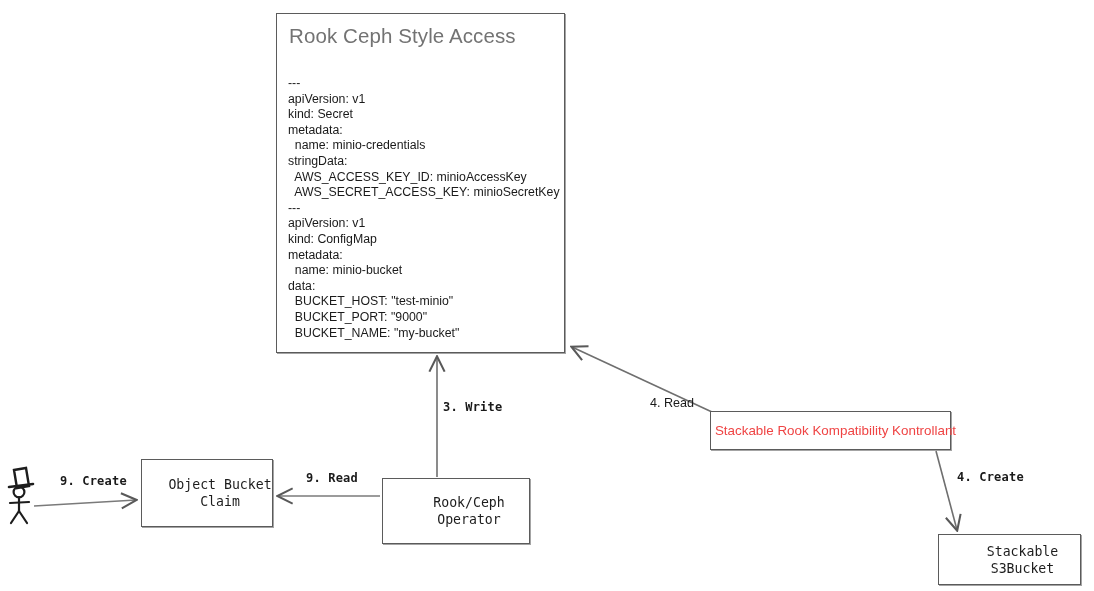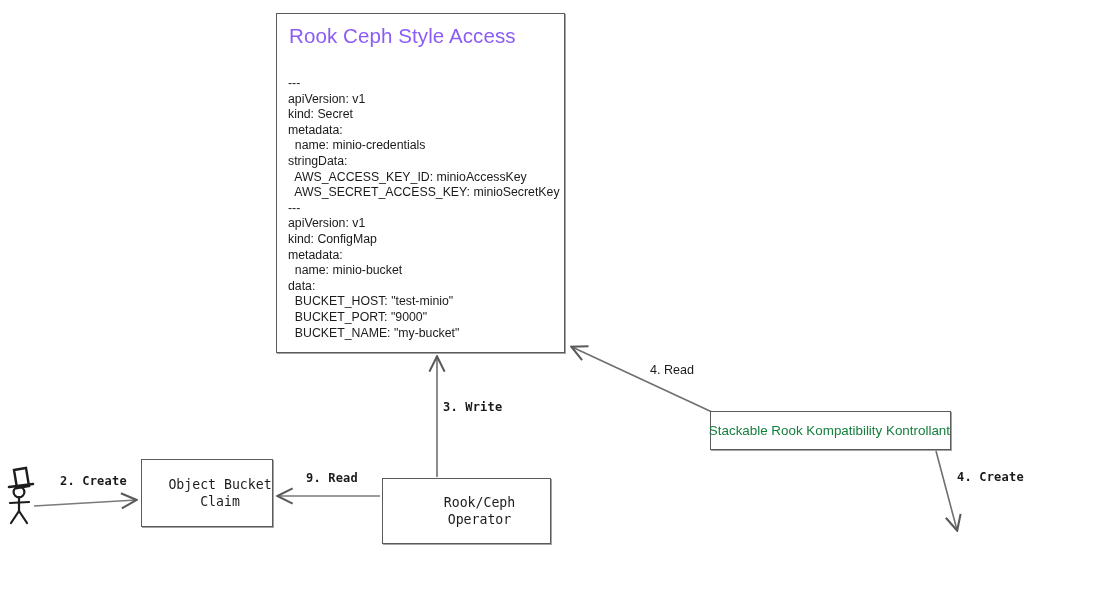--- a/index.html
+++ b/index.html
@@ -35,21 +35,21 @@
     height: 340px;
     padding: 0;
   }
   #yaml-title {
     position: absolute;
     left: 12px;
     top: 9px;
     font-size: 20.5px;
     line-height: 26px;
     letter-spacing: .1px;
-    color: #8b5cf6;
+    color: #737373;
     white-space: nowrap;
   }
   #yaml-body {
     position: absolute;
     left: 11px;
     top: 62px;
     right: 2px;
     font-size: 12.3px;
     line-height: 15.6px;
     color: #1a1a1a;
@@ -62,47 +62,48 @@
     line-height: 17px;
     color: #1c1c1c;
     display: flex;
     align-items: center;
     justify-content: center;
     text-align: center;
   }
   .sans-node {
     font-family: "Liberation Sans", sans-serif;
     font-size: 13.4px;
-    color: #15803d;
+    color: #ef4444;
     display: flex;
     align-items: center;
-    justify-content: flex-end;
+    justify-content: center;
     padding-left: 10px;
     white-space: nowrap;
   }
   #node-obc   { left: 141px; top: 459px; width: 132px; height: 68px; }
-  #node-op    { left: 382px; top: 478px; width: 169px; height: 66px; }
+  #node-op    { left: 382px; top: 478px; width: 148px; height: 66px; }
   #node-srkk  { left: 710px; top: 411px; width: 241px; height: 39px; }
   #node-s3    { left: 938px; top: 534px; width: 143px; height: 51px; }
 
   
   .edge-label {
     position: absolute;
     white-space: nowrap;
     color: #1a1a1a;
   }
   .edge-label.mono {
     font-family: "DejaVu Sans Mono", "Liberation Mono", monospace;
     font-size: 12px;
     font-weight: 600;
     letter-spacing: .2px;
   }
   .edge-label.sans {
     font-family: "Liberation Sans", sans-serif;
     font-size: 12.6px;
+    margin-top: 33px;
   }
   #label-create1 { left: 60px;  top: 474px; }
   #label-read2   { left: 306px; top: 471px; }
   #label-write3  { left: 443px; top: 400px; }
   #label-read4   { left: 650px; top: 363px; }
   #label-create5 { left: 957px; top: 470px; }
 
   #edges {
     position: absolute;
     left: 0; top: 0;
@@ -185,20 +186,23 @@
   </div>
 
   <div class="node mono-node" id="node-op">
     <span>Rook/Ceph Operator</span>
   </div>
 
   <div class="node sans-node" id="node-srkk">
     <span>Stackable Rook Kompatibility Kontrollant</span>
   </div>
 
-
-  <div class="edge-label mono" id="label-create1">2. Create</div>
+  <div class="node mono-node" id="node-s3">
+    <span>Stackable S3Bucket</span>
+  </div>
+
+  <div class="edge-label mono" id="label-create1">9. Create</div>
   <div class="edge-label mono" id="label-read2">9. Read</div>
   <div class="edge-label mono" id="label-write3">3. Write</div>
   <div class="edge-label sans" id="label-read4">4. Read</div>
   <div class="edge-label mono" id="label-create5">4. Create</div>
 
 </div>
 
 </body></html>

